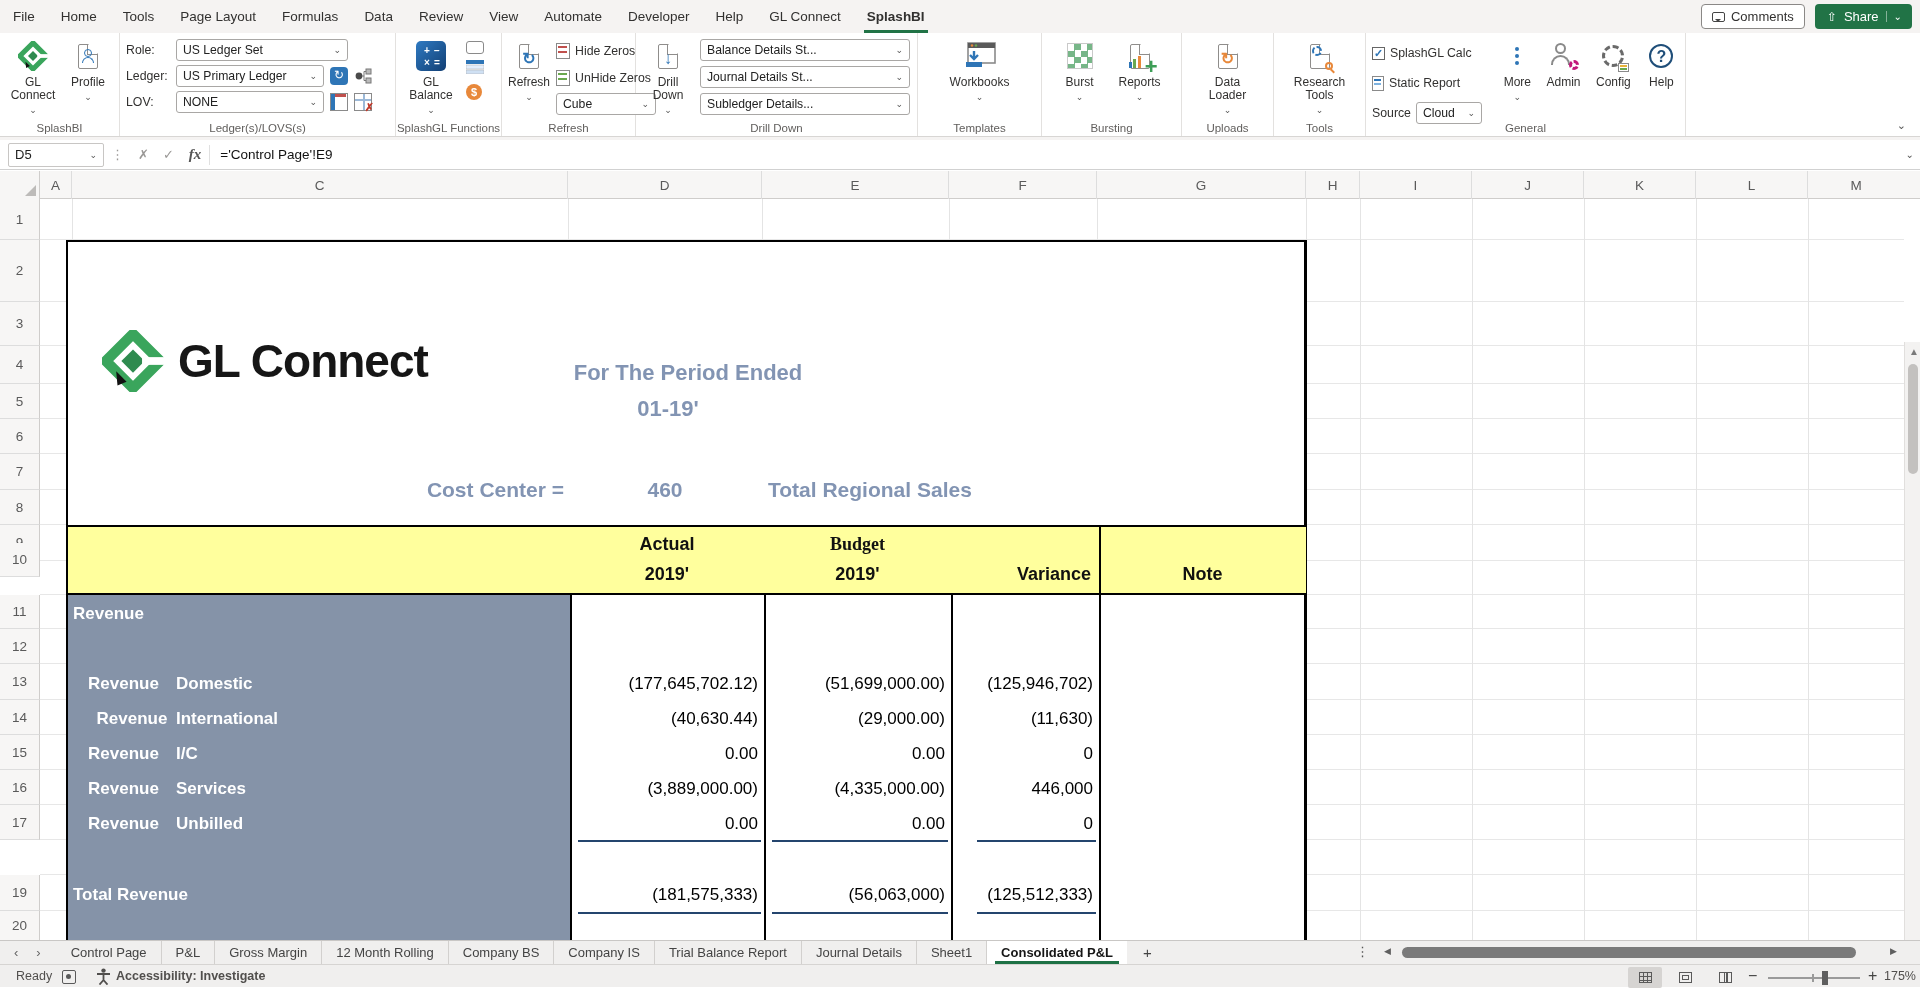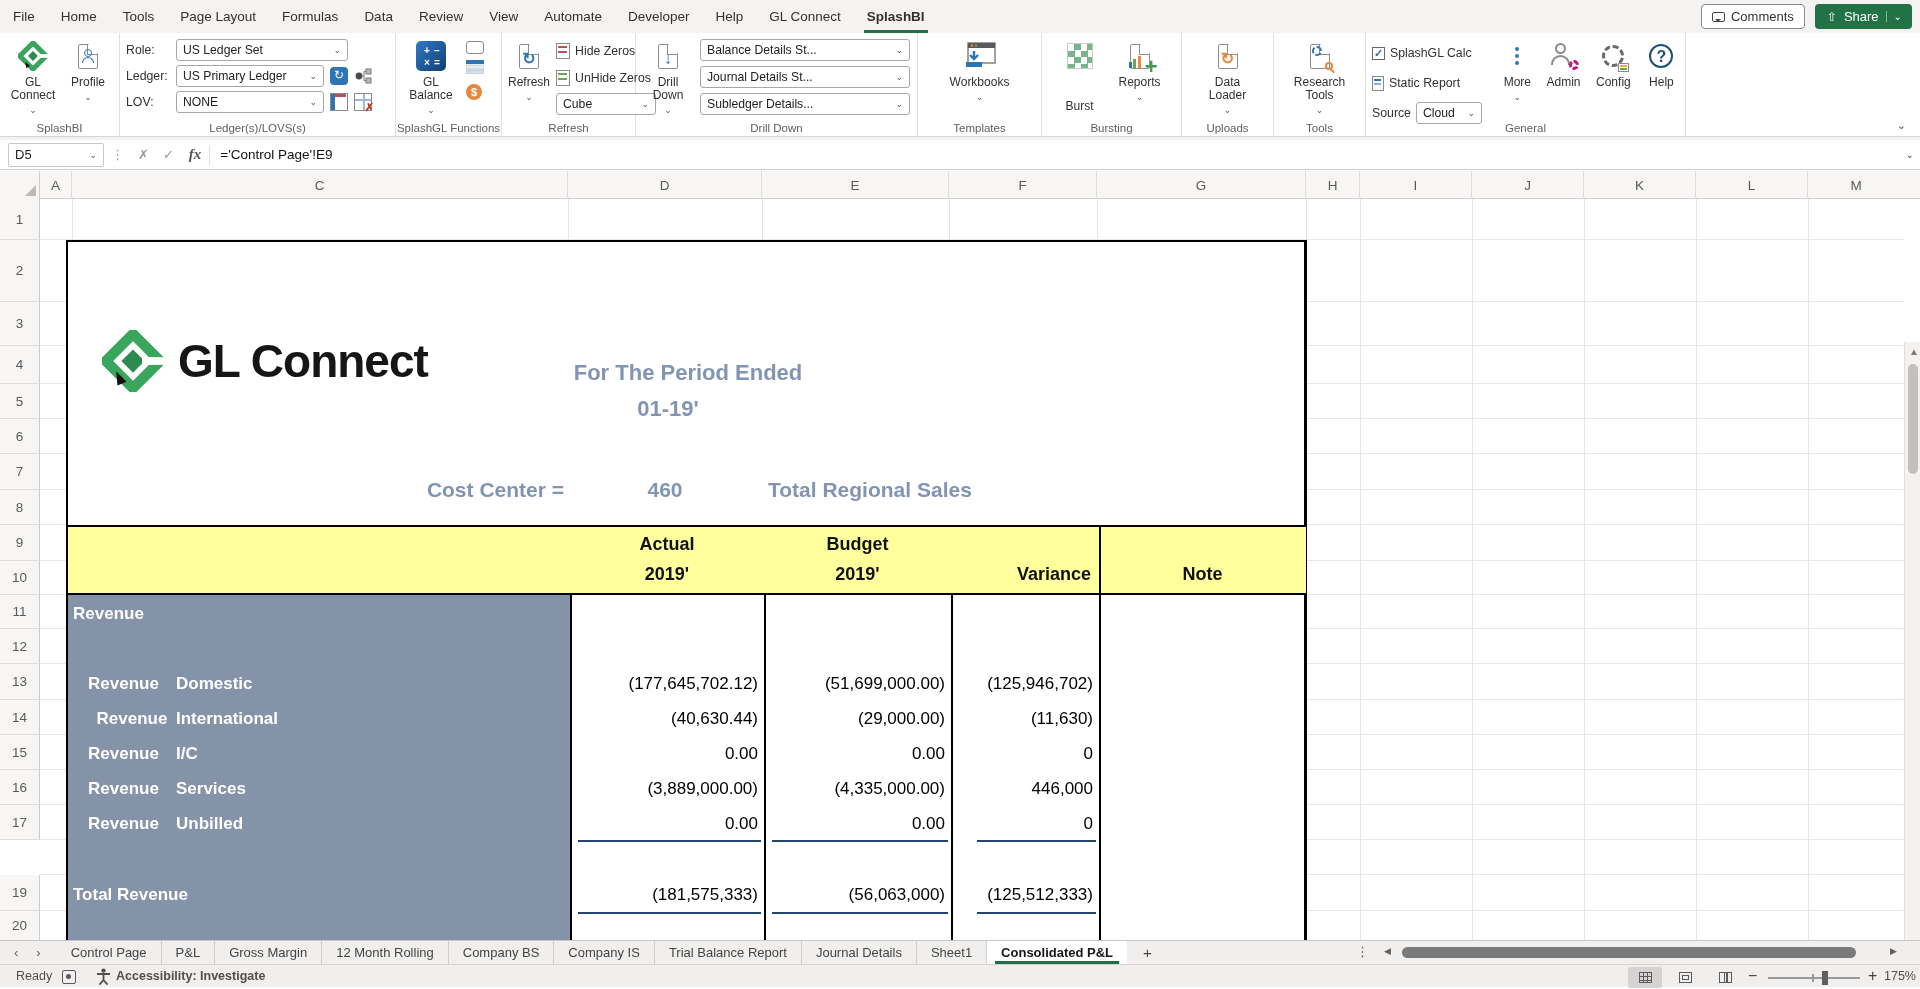--- a/index.html
+++ b/index.html
@@ -311,21 +311,21 @@
               <rect x="2" y="20" width="16" height="5" fill="#2e75b6"></rect>
             </svg>
         </span>
         <span>Workbooks</span>
         <span class="chev">⌄</span>
       </div>
       <div class="rgroup-label">Templates</div>
     </div>
 
     <div class="rgroup" style="width:140px;justify-content:center;gap:10px;">
-      <div class="bigbtn" style="width:46px;gap:24px;">
+      <div class="bigbtn" style="width:46px;">
         <span class="icon30">
           <span style="width:26px;height:26px;background:conic-gradient(#77b688 25%,#fff 0 50%,#77b688 0 75%,#fff 0);background-size:13px 13px;border:1px solid #c9c9c9;"></span>
         </span>
         <span>Burst</span>
         <span class="chev">⌄</span>
       </div>
       <div class="bigbtn" style="width:54px;">
         <span class="icon30">
           <span class="page-ic"></span>
           <span style="position:absolute;left:5px;bottom:4px;display:flex;gap:1.5px;align-items:flex-end;">
@@ -502,21 +502,21 @@
 
     <div class="rowhead" style="top:28px;height:41px;">1</div>
     <div class="rowhead" style="top:69px;height:62px;">2</div>
     <div class="rowhead" style="top:131px;height:44px;">3</div>
     <div class="rowhead" style="top:175px;height:38px;">4</div>
     <div class="rowhead" style="top:213px;height:35px;">5</div>
     <div class="rowhead" style="top:248px;height:35px;">6</div>
     <div class="rowhead" style="top:283px;height:36px;">7</div>
     <div class="rowhead" style="top:319px;height:35px;">8</div>
     <div class="rowhead" style="top:354px;height:36px;">9</div>
-    <div class="rowhead" style="top:390px;height:34px;">10</div>
+    <div class="rowhead" style="top:372px;height:34px;">10</div>
     <div class="rowhead" style="top:424px;height:34px;">11</div>
     <div class="rowhead" style="top:458px;height:35px;">12</div>
     <div class="rowhead" style="top:493px;height:36px;">13</div>
     <div class="rowhead" style="top:529px;height:35px;">14</div>
     <div class="rowhead" style="top:564px;height:35px;">15</div>
     <div class="rowhead" style="top:599px;height:35px;">16</div>
     <div class="rowhead" style="top:634px;height:35px;">17</div>
     <div class="rowhead" style="top:706px;height:35px;padding-left:16px;">18</div>
     <div class="rowhead" style="top:704px;height:36px;">19</div>
     <div class="rowhead" style="top:740px;height:29px;border-bottom:none;">20</div>
@@ -535,21 +535,21 @@
 
       <div class="period" style="left:420px;top:118px;width:400px;">For The Period Ended</div>
       <div class="period" style="left:400px;top:154px;width:400px;">01-19'</div>
 
       <div class="cc" style="left:200px;top:236px;width:296px;text-align:right;">Cost Center =</div>
       <div class="cc" style="left:502px;top:236px;width:190px;text-align:center;">460</div>
       <div class="cc" style="left:700px;top:236px;width:360px;">Total Regional Sales</div>
 
       <div class="yellow-band"></div>
       <div class="ybh" style="left:502px;top:292px;width:194px;text-align:center;">Actual</div>
-      <div class="ybh" style="left:696px;top:292px;width:187px;text-align:center;">Budget</div>
+      <div class="ybh" style="left:696px;top:292px;width:187px;text-align:center;font-family:Liberation Serif, serif;">Budget</div>
       <div class="ybh" style="left:502px;top:322px;width:194px;text-align:center;">2019'</div>
       <div class="ybh" style="left:696px;top:322px;width:187px;text-align:center;">2019'</div>
       <div class="ybh" style="left:883px;top:322px;width:140px;text-align:right;">Variance</div>
       <div class="ybh" style="left:1031px;top:322px;width:207px;text-align:center;">Note</div>
 
       <div class="grayband"></div>
 
       <div class="tbl-v" style="left:502px;"></div>
       <div class="tbl-v" style="left:696px;"></div>
       <div class="tbl-v" style="left:883px;"></div>

